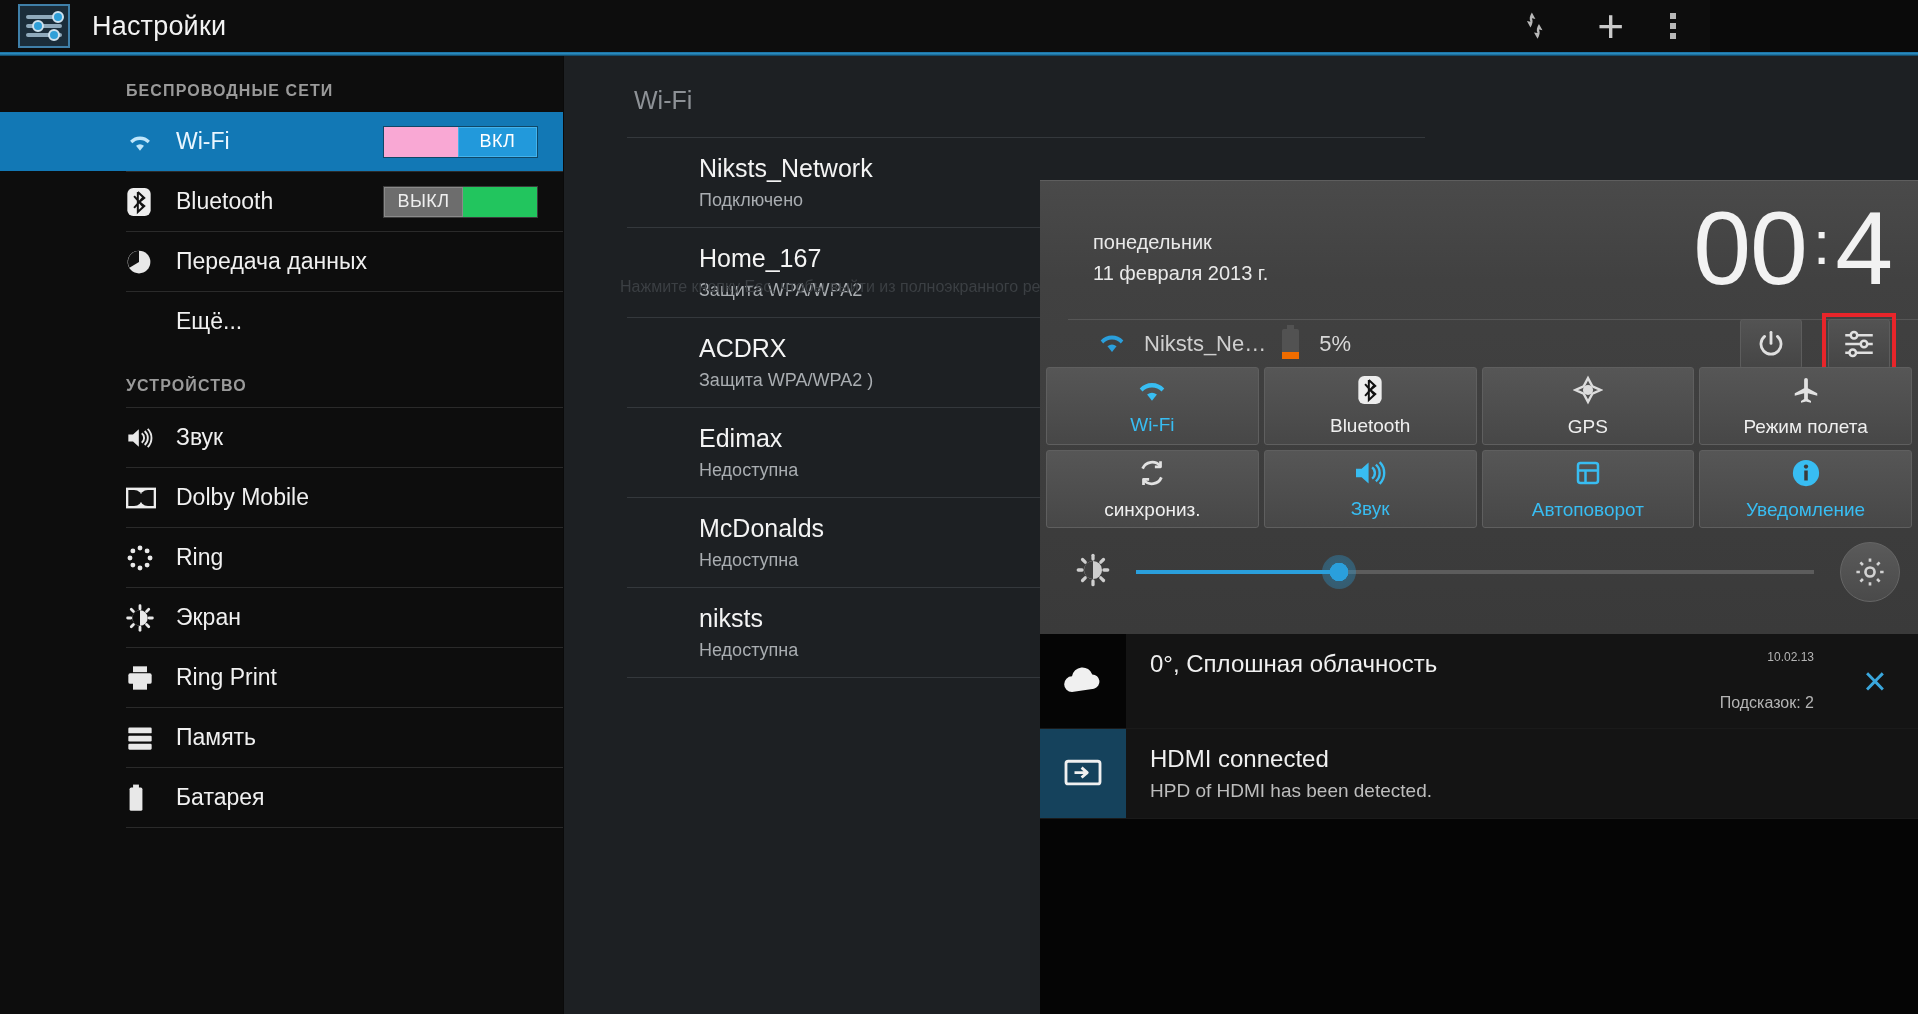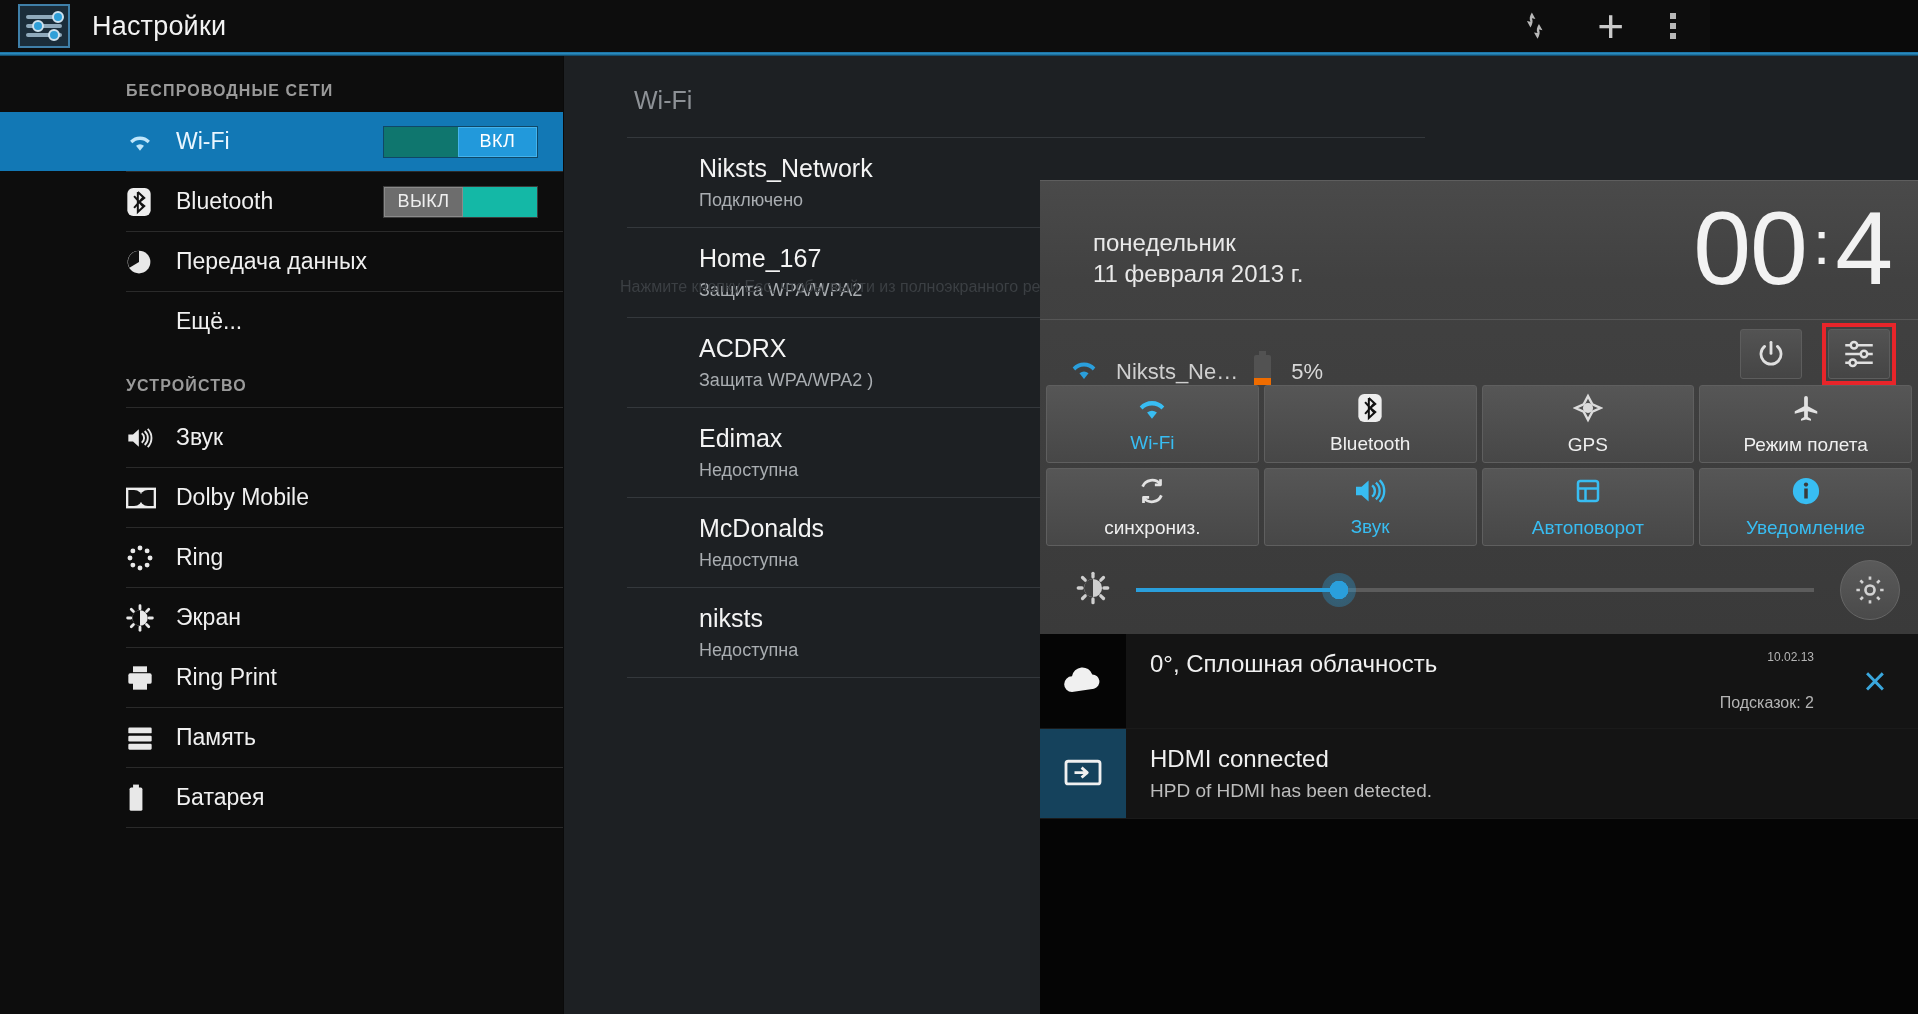--- a/index.html
+++ b/index.html
@@ -63,23 +63,23 @@
   .row.noicon .label { margin-left: 50px; }
   .toggle {
     position: absolute; right: 25px; top: 50%; transform: translateY(-50%);
     width: 155px; height: 32px; display: flex; background: #1d4761;
   }
   .toggle .track-left { flex: 1; }
   .toggle .knob {
     width: 79px; display: flex; align-items: center; justify-content: center;
     font-size: 18px; letter-spacing: .5px;
   }
-  .toggle.on { background: #0f766e; border: 1px solid #0f4767; }
+  .toggle.on { background: #f9a8d4; border: 1px solid #0f4767; }
   .toggle.on .knob { background: #2299db; color: #ffffff; border: 1px solid #44b3ec; }
-  .toggle.off { background: #14b8a6; border: 1px solid #3b3b3b; }
+  .toggle.off { background: #22c55e; border: 1px solid #3b3b3b; }
   .toggle.off .knob { background: #6d6d6d; color: #efefef; order: -1; border: 1px solid #8a8a8a; }
   .toggle.off .track-right { flex: 1; }
 
   
   #content {
     position: absolute; left: 564px; top: 56px; width: 1354px; height: 958px;
     background: #1d2023;
   }
   #content-inner { position: absolute; left: 0; top: 0; width: 891px; }
   #wifi-heading {
@@ -94,30 +94,30 @@
     white-space: nowrap;
   }
 
   
   #qs-panel {
     position: absolute; left: 1040px; top: 180px; width: 878px; height: 454px;
     background: linear-gradient(to bottom, #4a4a4a 0%, #414141 22%, #3a3a3a 100%);
     border-top: 1px solid #5e5e5e;
   }
   #qs-clockrow { height: 138px; position: relative; }
-  #qs-date { position: absolute; left: 53px; top: 46px; color: #e9e9e9; font-size: 24px; line-height: 31px; }
+  #qs-date { position: absolute; left: 53px; top: 46px; color: #e9e9e9; font-size: 20px; line-height: 31px; }
   #qs-clock {
     position: absolute; right: 26px; top: 8px;
     color: #f2f2f2; font-size: 104px; font-weight: 300; letter-spacing: -1px;
     display: flex; align-items: center;
   }
   #qs-clock .colon { font-size: 62px; margin: 0 6px 12px; }
   #qs-statusrow {
-    height: 66px; border-top: 1px solid #565656; display: flex; align-items: flex-end;
-    padding: 0 22px 0 28px; gap: 16px;
+    height: 48px; border-top: 1px solid #565656; display: flex; align-items: center;
+    padding: 0 22px 0 28px; gap: 16px; margin-left: 28px;
   }
   #qs-wifi-name { color: #cfcfcf; font-size: 22px; }
   #qs-battery-pct { color: #d8d8d8; font-size: 22px; margin-left: 4px; }
   .battery-glyph {
     width: 17px; height: 30px; background: #525252; border-radius: 2px; position: relative;
   }
   .battery-glyph::before {
     content: ''; position: absolute; left: 5px; top: -4px; width: 7px; height: 4px; background: #525252;
   }
   .battery-glyph .fill {

